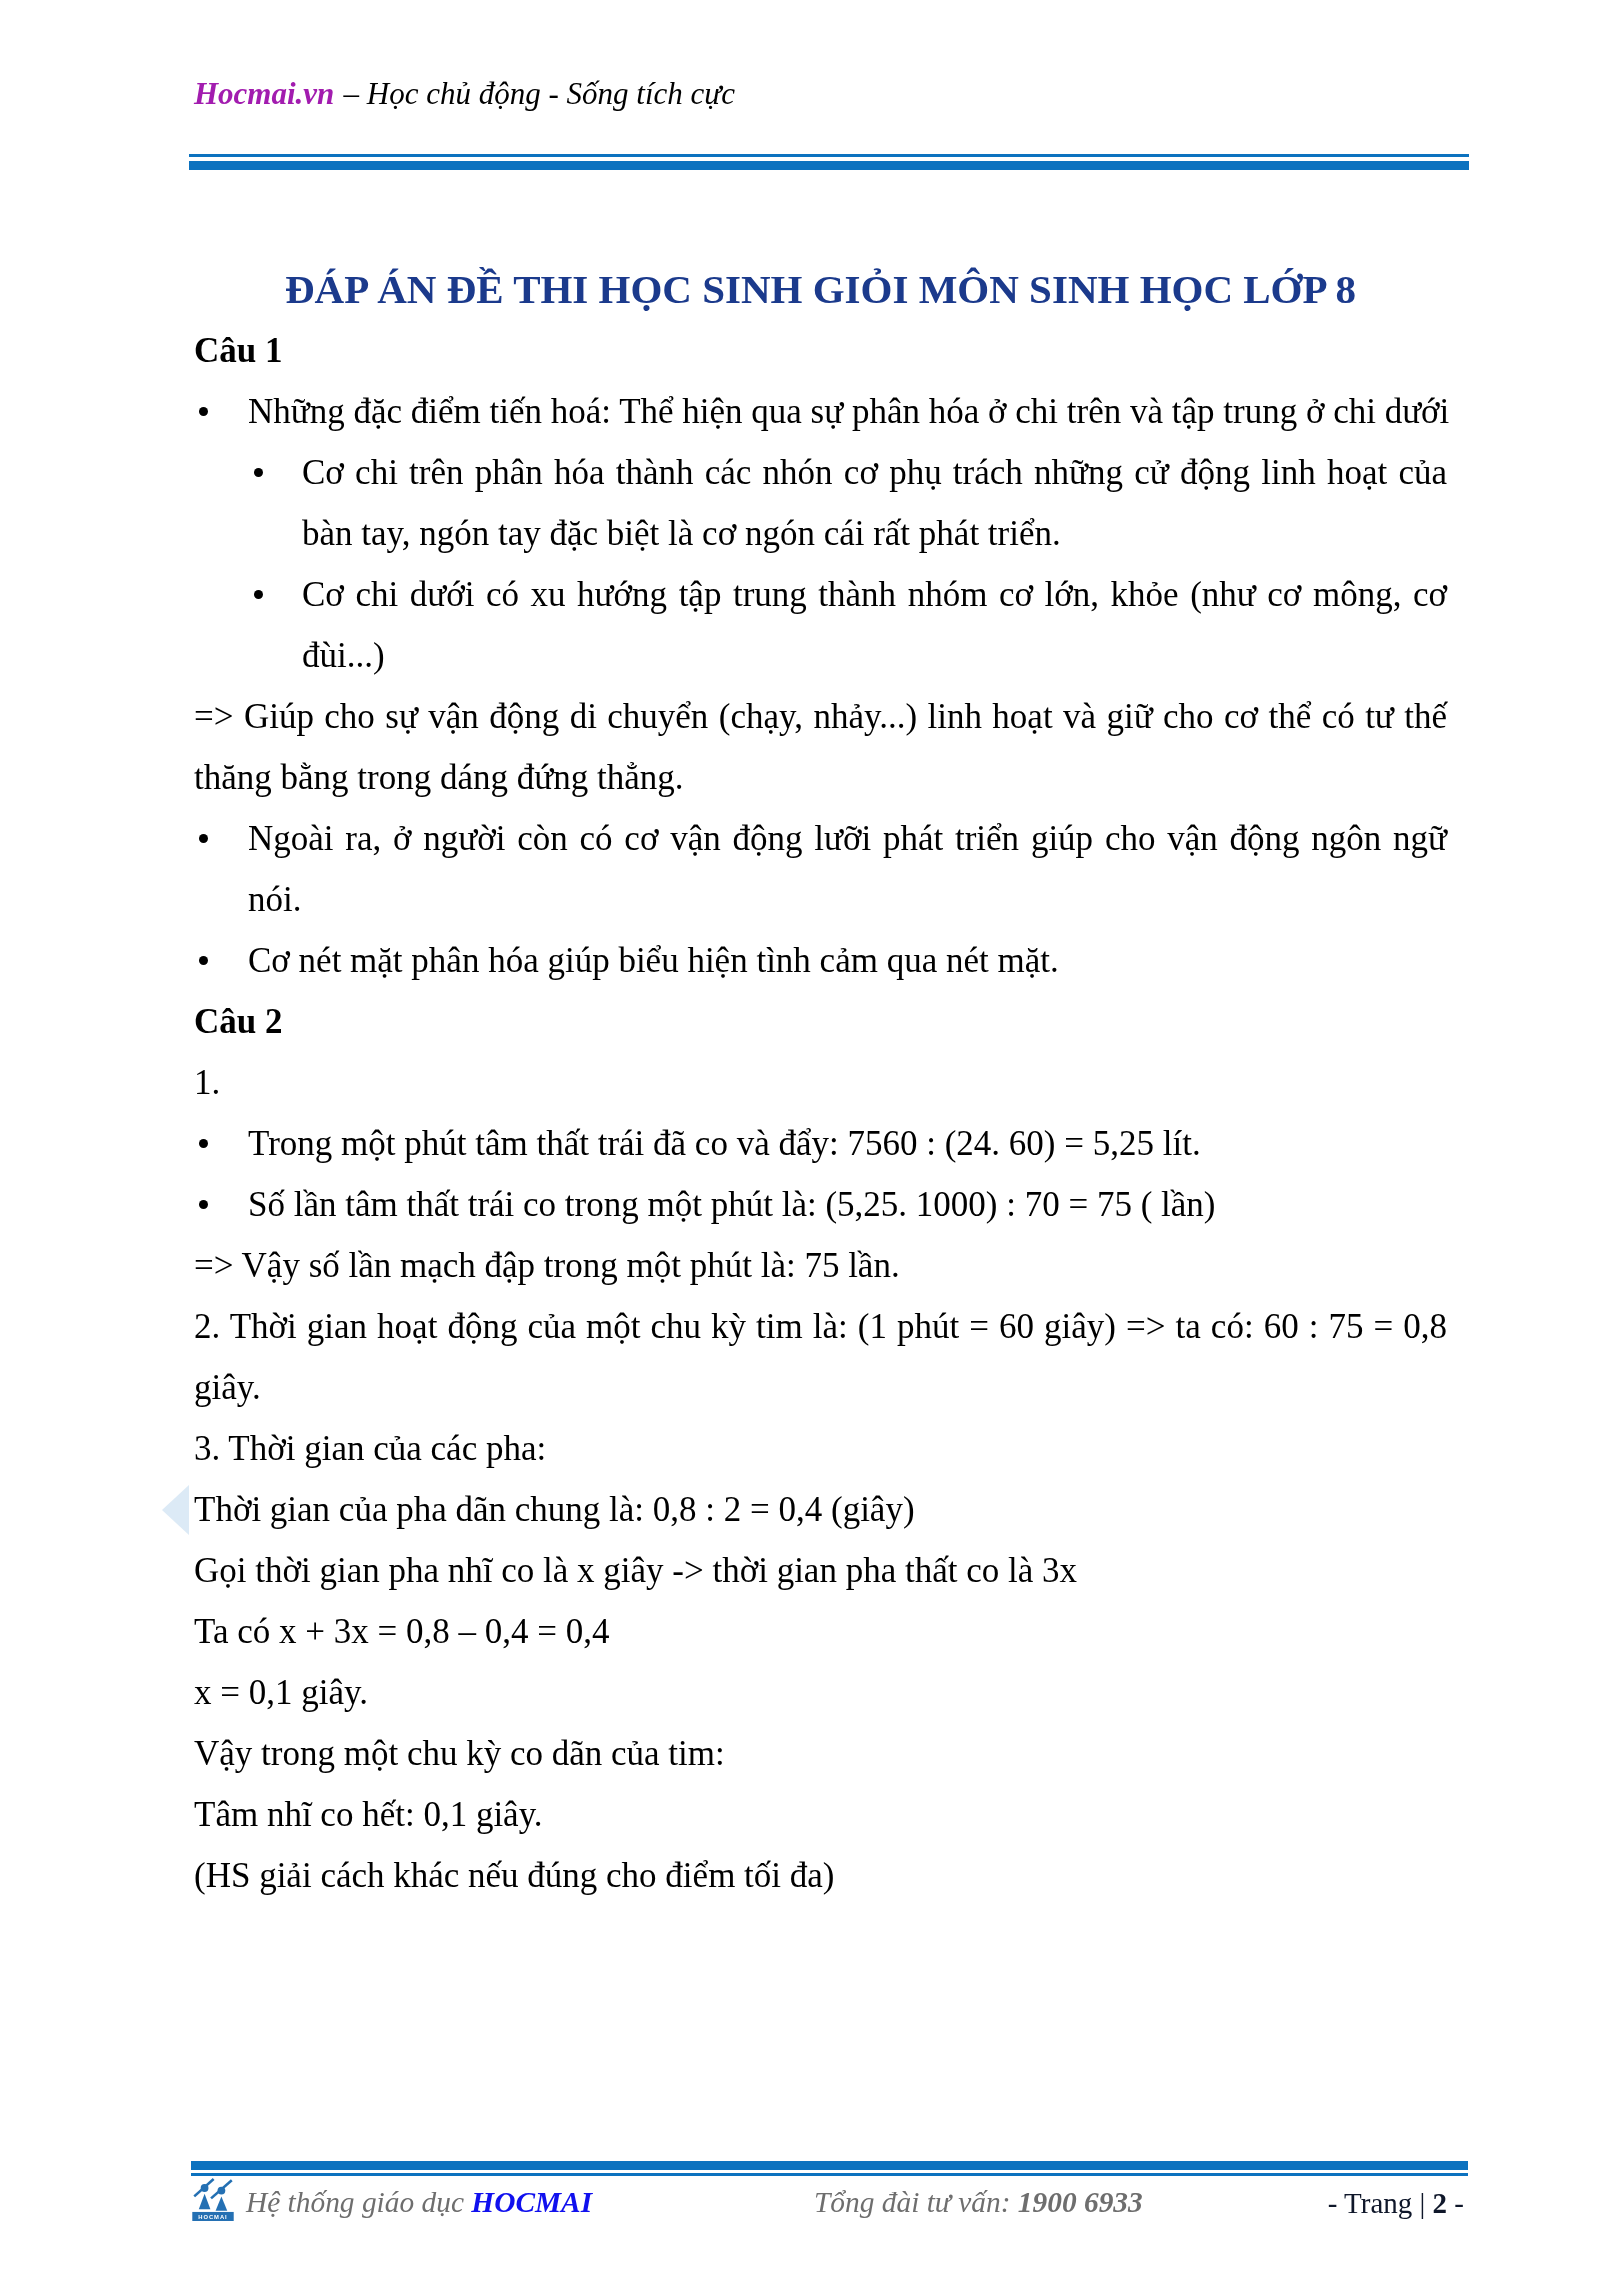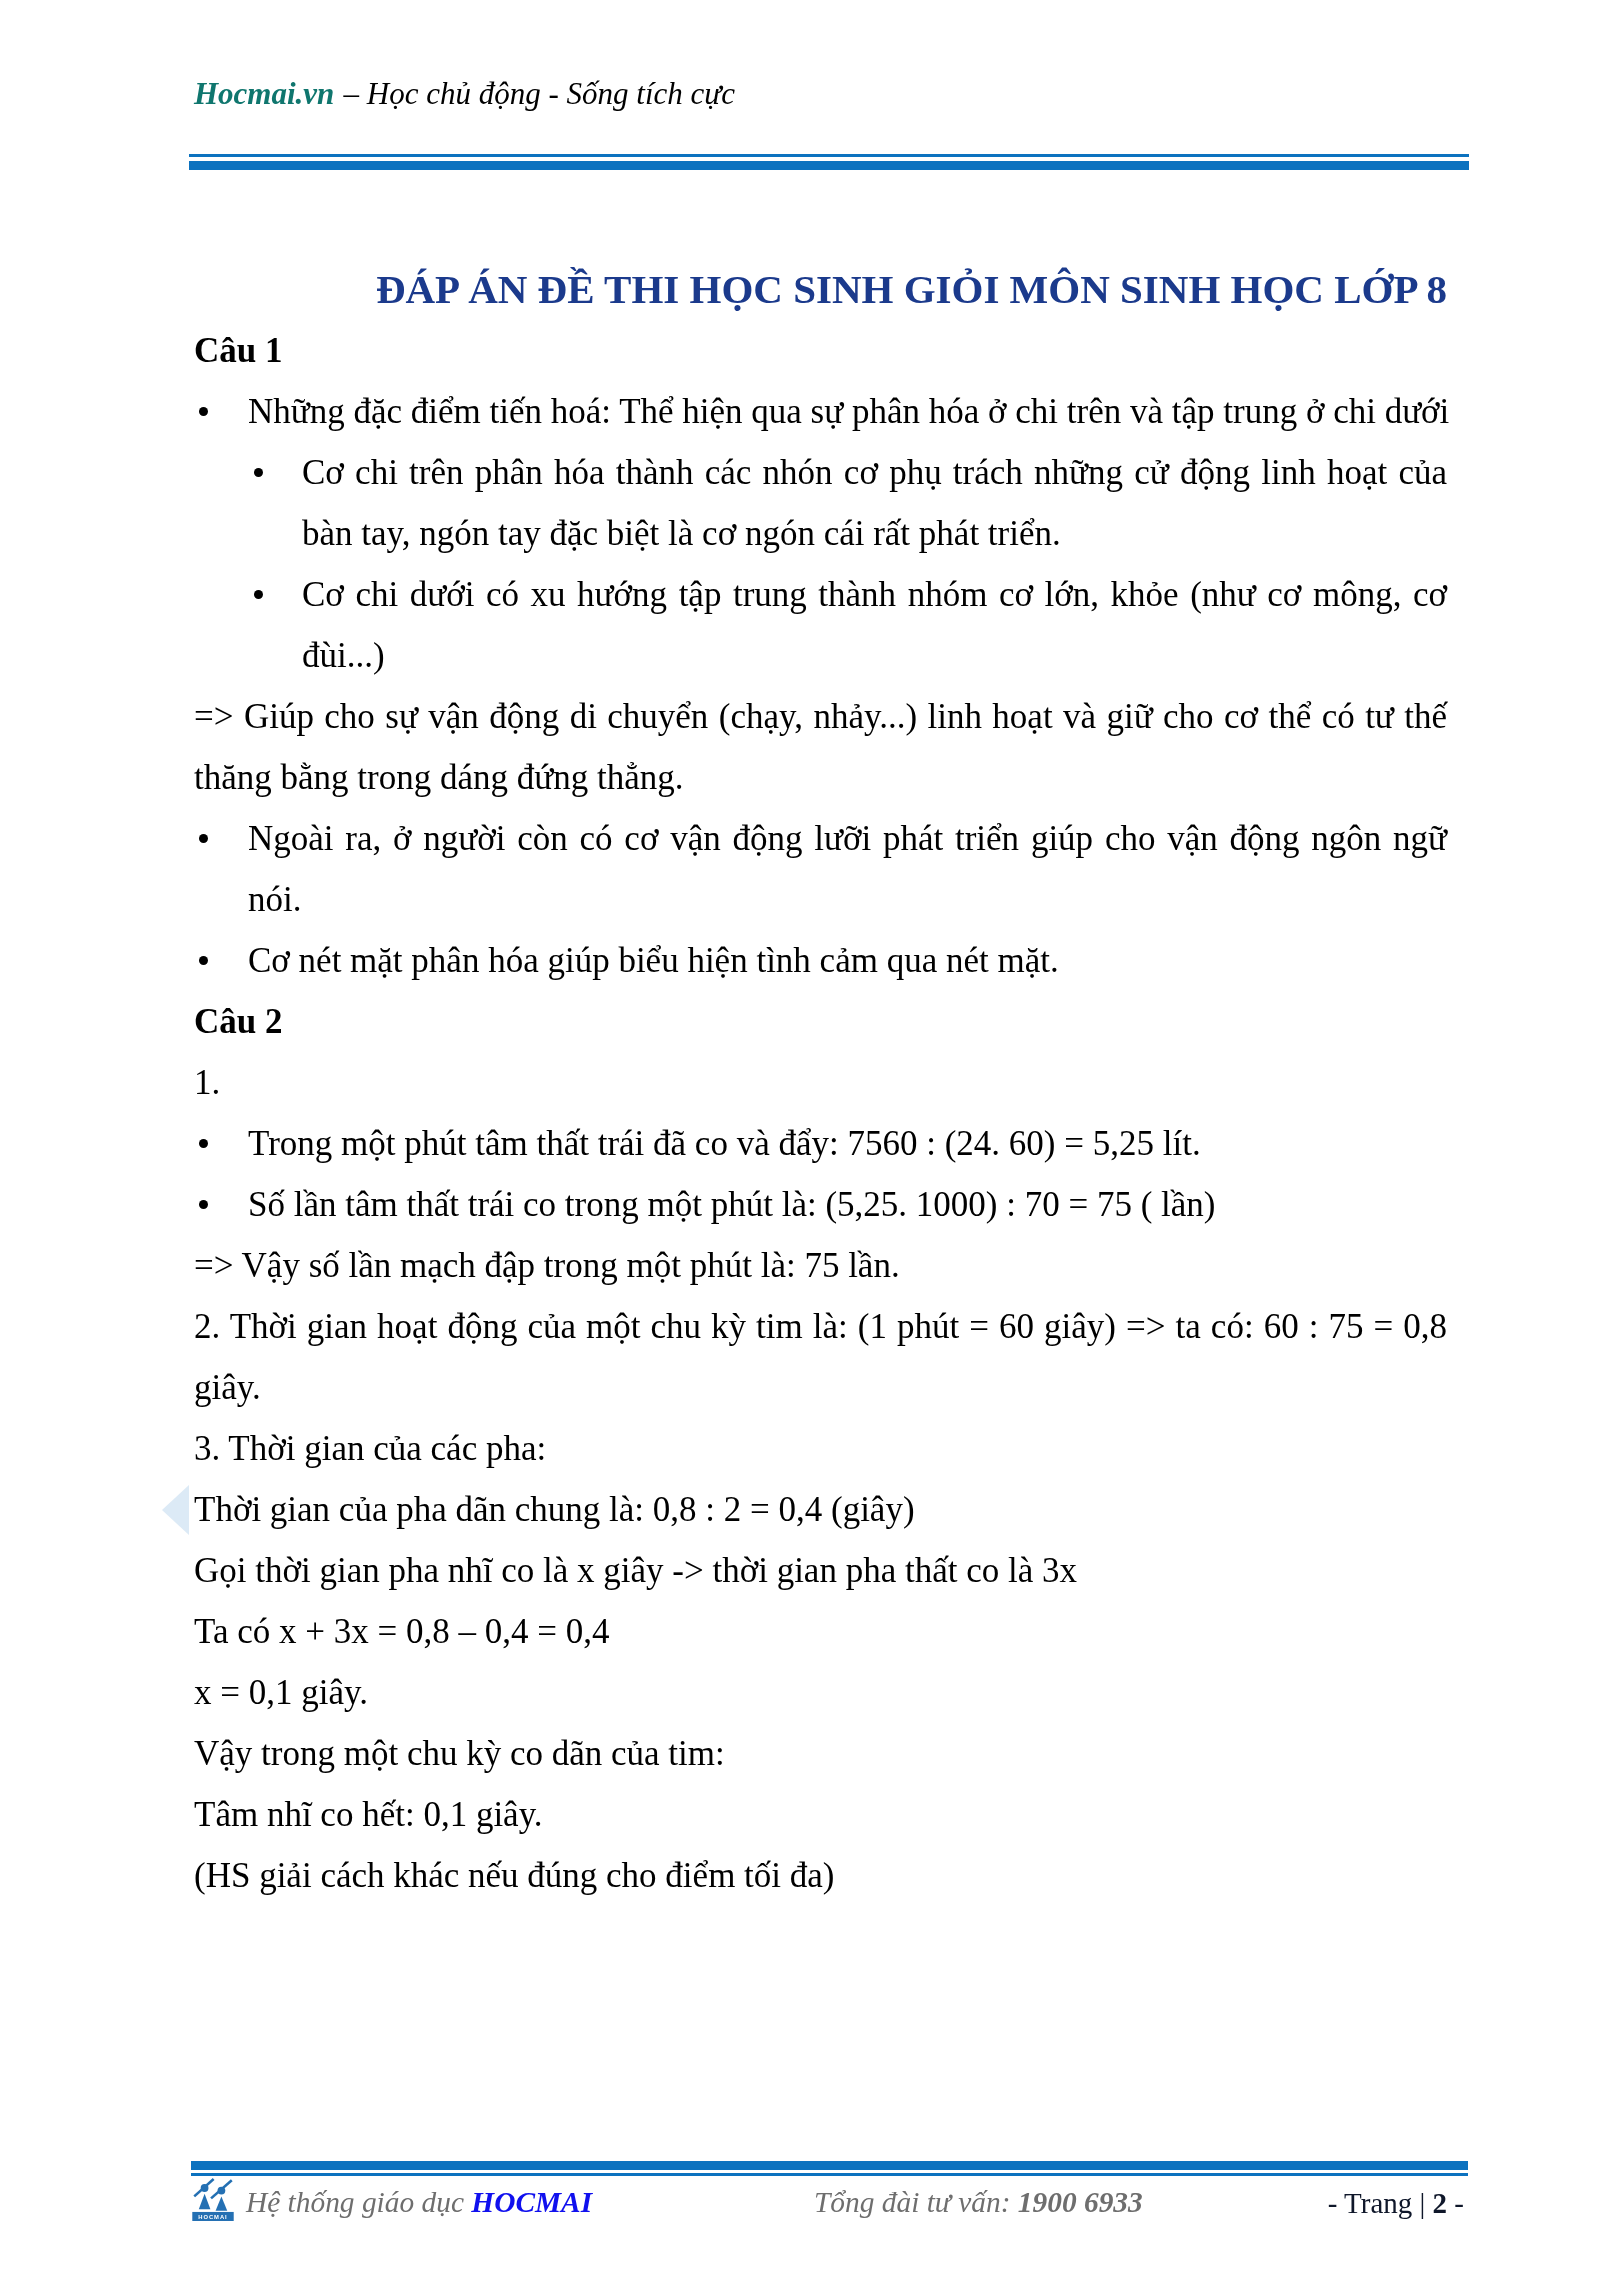--- a/index.html
+++ b/index.html
@@ -9,30 +9,30 @@
     background:#ffffff;
     overflow:hidden;
     font-family:"Liberation Serif","DejaVu Serif",serif;
     color:#000;
   }
   
   .hdr-text{
     position:absolute;left:194px;top:73px;height:42px;line-height:42px;
     font-size:31px;font-style:italic;white-space:nowrap;
   }
-  .hdr-brand{font-weight:bold;color:#0f766e;margin-top:8px;}
+  .hdr-brand{font-weight:bold;color:#a21caf;margin-top:8px;}
   .hdr-tag{margin-left:9.2px;color:#000;}
   .rule{position:absolute;left:189px;width:1280px;background:#0C72BF;}
   .rule-thin-top{top:154px;height:3.3px;}
   .rule-thick-top{top:161px;height:8.5px;}
   
   .content{position:absolute;left:194px;top:259px;width:1253px;}
   .ln{position:relative;height:61px;line-height:61px;font-size:35px;}
   .ln .txt{display:block;white-space:nowrap;}
-  .title{font-size:41px;font-weight:bold;color:#1B3A8C;text-align:right;}
+  .title{font-size:41px;font-weight:bold;color:#1B3A8C;text-align:center;}
   .b{font-weight:bold;}
   .l1,.l1c{padding-left:54px;}
   .l2,.l2c{padding-left:108px;}
   .dot{position:absolute;top:26px;width:9.2px;height:9.2px;border-radius:50%;background:#000;}
   .l1 > .dot{left:4.6px;}
   .l2 > .dot{left:60px;}
   .j .txt{white-space:normal;text-align:justify;text-align-last:justify;}
   
   .wm-arrow{
     position:absolute;left:162px;top:1485px;width:0;height:0;

